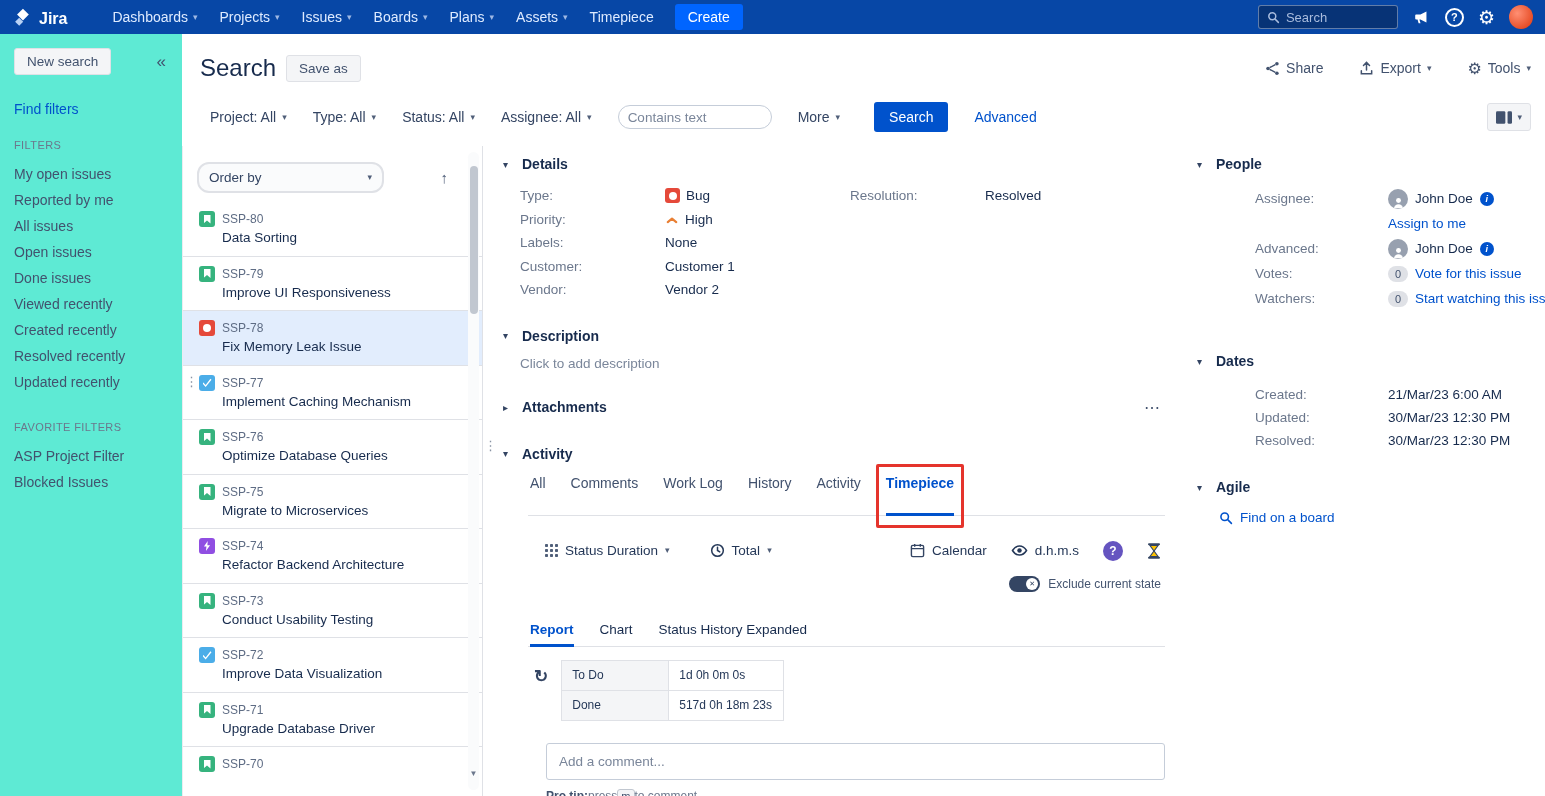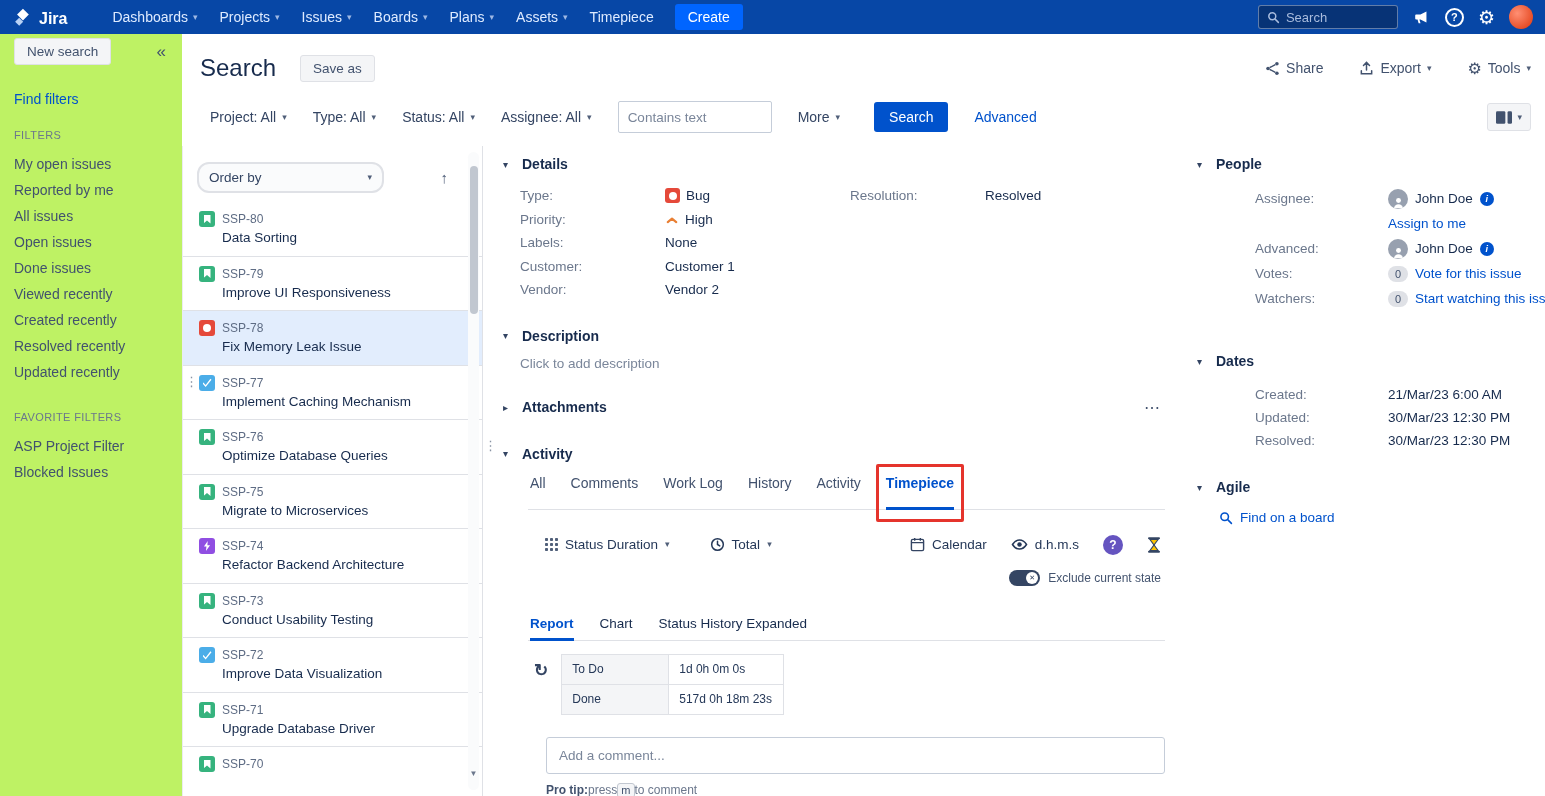--- a/index.html
+++ b/index.html
@@ -20,42 +20,42 @@
   .top-search input{background:transparent;border:none;outline:none;color:#fff;font-size:13px;width:100px;font-family:"Liberation Sans",sans-serif}
   .top-search input::placeholder{color:#A9BCDD}
   .round-help{width:19px;height:19px;border:2px solid #fff;border-radius:50%;color:#fff;font-size:11px;font-weight:bold;display:flex;align-items:center;justify-content:center}
   .gear-glyph{color:#fff;font-size:19px;line-height:1}
   .top-avatar{width:24px;height:24px;border-radius:50%;background:radial-gradient(circle at 35% 35%,#FF8F73,#DE350B)}
 
   
   .shell{flex:1;display:flex;min-height:0}
 
   
-  .sidebar{width:182px;flex:none;padding:4px 12px 0 14px;background:#bef264}
+  .sidebar{width:182px;flex:none;padding:14px 12px 0 14px;background:#5eead4}
   .sidebar-top{display:flex;align-items:center;justify-content:space-between;margin-bottom:26px}
   .new-search-btn{background:#F4F5F7;border:1px solid #DFE1E6;border-radius:3px;color:#42526E;font-size:13.5px;padding:5px 12px;cursor:pointer;font-family:"Liberation Sans",sans-serif}
   .collapse-btn{color:#42526E;font-size:17px;cursor:pointer;padding-right:4px}
   .find-filters{color:#0052CC;font-size:14px;display:block;margin-bottom:22px;cursor:pointer;text-decoration:none}
   .group-heading{color:#6B778C;font-size:11px;font-weight:normal;letter-spacing:.4px;margin-bottom:10px}
   .side-list{list-style:none;margin-bottom:26px}
   .side-list li{color:#42526E;font-size:14px;padding:5px 0;cursor:pointer;white-space:nowrap}
 
   
   .main-col{flex:1;display:flex;flex-direction:column;min-width:0}
   .page-head{padding:14px 14px 0 18px;flex:none}
   .head-row1{display:flex;align-items:center;height:40px}
   .page-title{font-size:24px;font-weight:500;color:#172B4D}
-  .saveas-btn{background:#F4F5F7;border:1px solid #DFE1E6;border-radius:3px;color:#42526E;font-size:13.5px;padding:5px 12px;margin-left:24px;cursor:pointer;font-family:"Liberation Sans",sans-serif}
+  .saveas-btn{background:#F4F5F7;border:1px solid #DFE1E6;border-radius:3px;color:#42526E;font-size:13.5px;padding:5px 12px;margin-left:10px;cursor:pointer;font-family:"Liberation Sans",sans-serif}
   .head-actions{margin-left:auto;display:flex;align-items:center;gap:36px;color:#42526E}
   .head-action{display:flex;align-items:center;gap:6px;font-size:14px;cursor:pointer}
   .head-action .caret{color:#505F79}
   .filter-bar{display:flex;align-items:center;gap:26px;margin-top:12px;padding-left:10px;height:34px}
   .fdrop{display:flex;align-items:center;gap:6px;color:#344563;font-size:14px;cursor:pointer}
   .fdrop .caret{color:#505F79}
-  .contains-input{width:154px;height:32px;border:1px solid #C5CDD9;border-radius:2px;padding:0 9px;font-size:13.5px;color:#172B4D;font-family:"Liberation Sans",sans-serif;outline:none}
+  .contains-input{width:154px;height:24px;border:1px solid #C5CDD9;border-radius:13px;padding:0 9px;font-size:13.5px;color:#172B4D;font-family:"Liberation Sans",sans-serif;outline:none}
   .contains-input::placeholder{color:#7A869A}
   .search-btn{background:#0052CC;color:#fff;border:none;border-radius:3px;font-size:14px;font-weight:500;height:30px;padding:0 15px;margin-left:8px;cursor:pointer;font-family:"Liberation Sans",sans-serif}
   .advanced-link{color:#0052CC;font-size:14px;cursor:pointer;text-decoration:none}
   .view-toggle{margin-left:auto;background:#F4F5F7;border:1px solid #DFE1E6;border-radius:3px;height:28px;padding:0 8px;display:flex;align-items:center;gap:5px;cursor:pointer}
   .view-toggle .caret{color:#505F79}
 
   
   .results{flex:1;display:flex;min-height:0;margin-top:12px}
 
   
@@ -101,21 +101,21 @@
   .flabel{width:145px;color:#6B778C;font-size:13.5px;flex:none}
   .fcol2 .flabel{width:135px}
   .fval{color:#172B4D;font-size:13.5px;display:flex;align-items:center;gap:6px}
   .sec-desc{margin-top:26px}
   .desc-placeholder{margin:12px 0 0 17px;color:#7A869A;font-size:13.5px;cursor:pointer}
   .sec-attach{margin-top:27px}
   .sec-activity{margin-top:29px}
 
   .activity-body{margin-left:25px}
   .activity-tabs{display:flex;align-items:flex-end;gap:25px;border-bottom:1px solid #DFE1E6;margin-top:13px;padding-left:2px}
-  .atab{color:#42526E;font-size:14px;padding-bottom:18px;cursor:pointer;position:relative}
+  .atab{color:#42526E;font-size:14px;padding-bottom:24px;cursor:pointer;position:relative}
   .atab.active .atab-label{color:#0052CC;font-weight:bold}
   .atab.active::after{content:"";position:absolute;left:0;right:0;bottom:-1px;height:2.5px;background:#0052CC}
   .annotation-box{position:absolute;left:-10px;right:-10px;top:-11px;bottom:-13px;border:3px solid #E5342C;border-radius:2px;pointer-events:none}
 
   .tp-controls{display:flex;align-items:center;margin-top:25px;padding:0 4px 0 17px;gap:24px}
   .ctrl-btn{display:flex;align-items:center;gap:7px;color:#253858;font-size:13.5px;cursor:pointer}
   .ctrl-btn .caret{color:#505F79}
   .ctrl-total{margin-left:16px}
   .flex-spacer{flex:1}
   .help-badge{width:20px;height:20px;border-radius:50%;background:#6554C0;color:#fff;font-size:12px;font-weight:bold;display:flex;align-items:center;justify-content:center;cursor:pointer}

